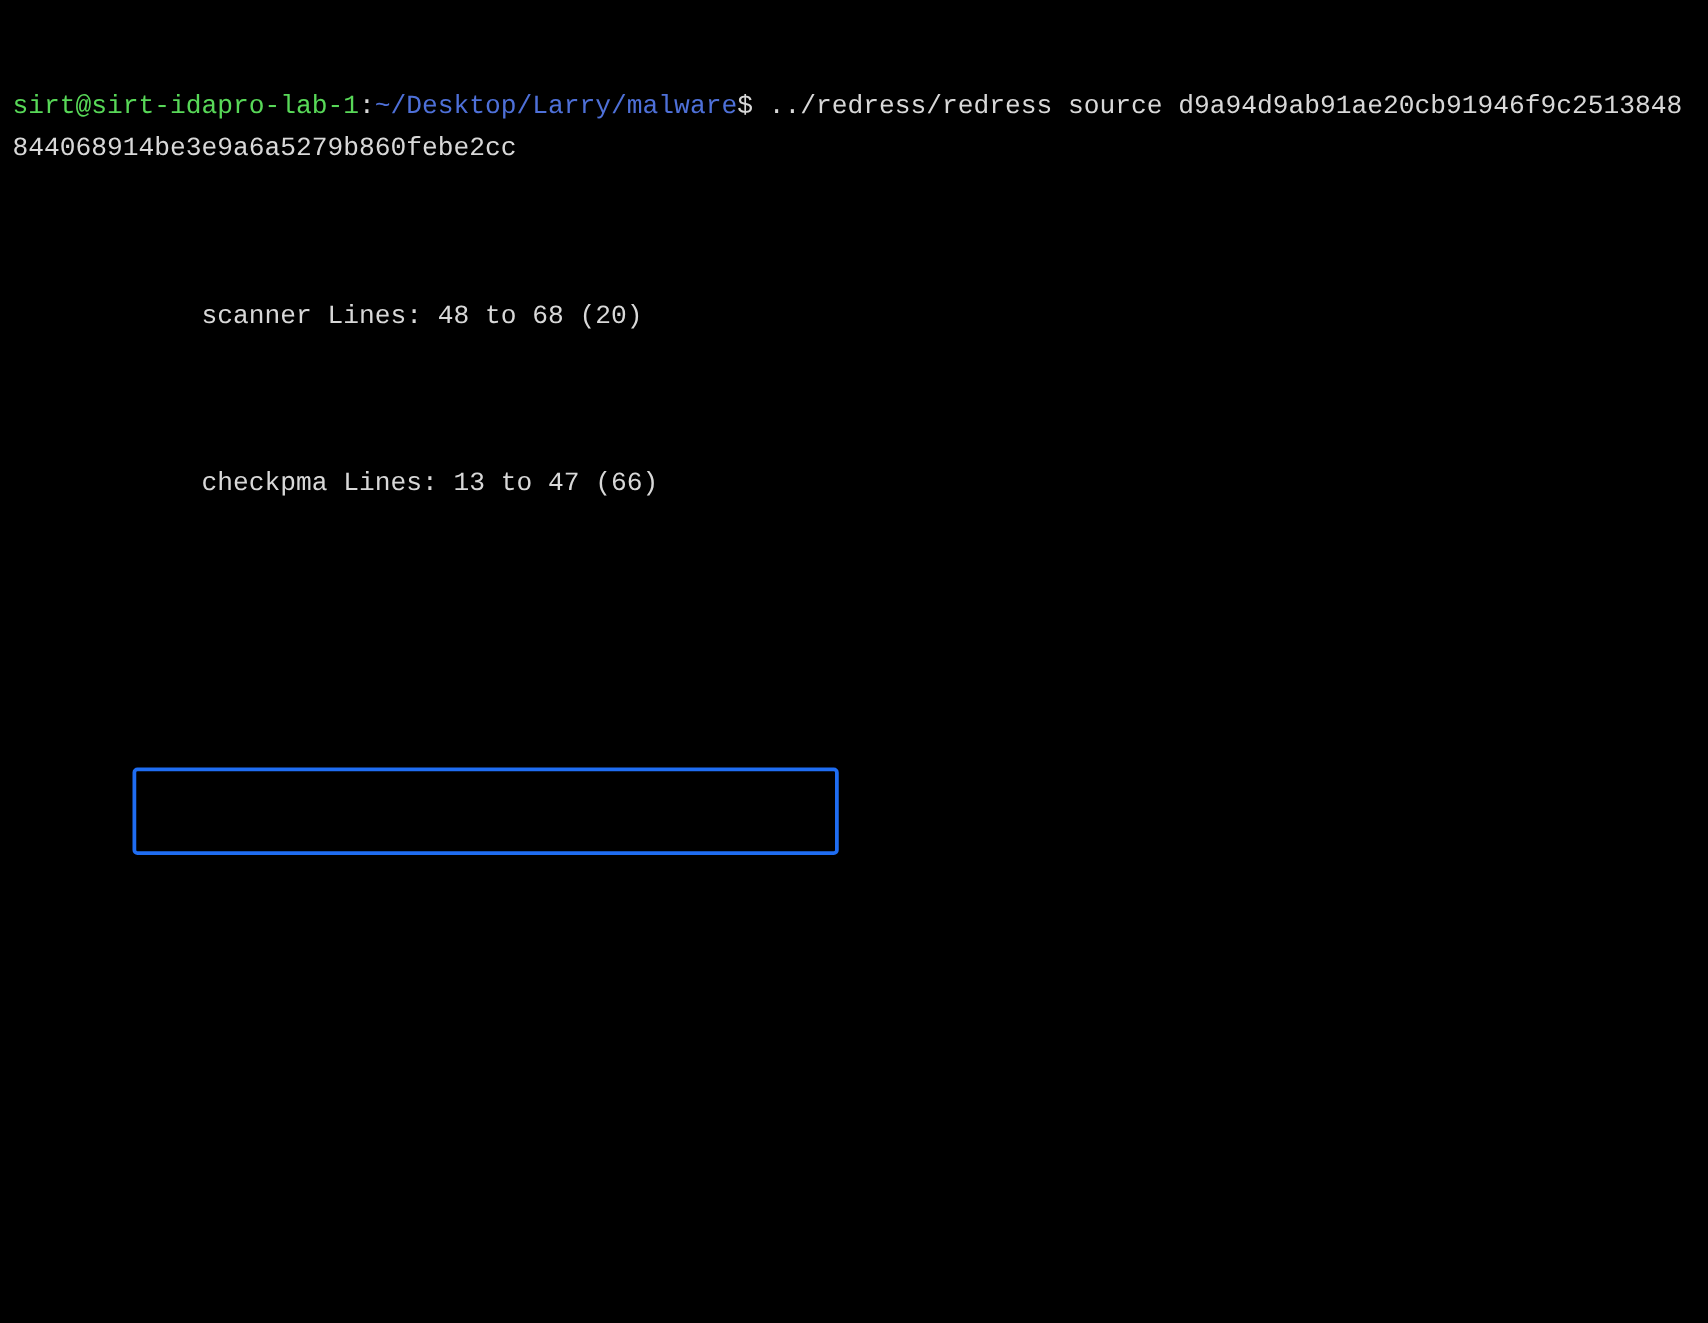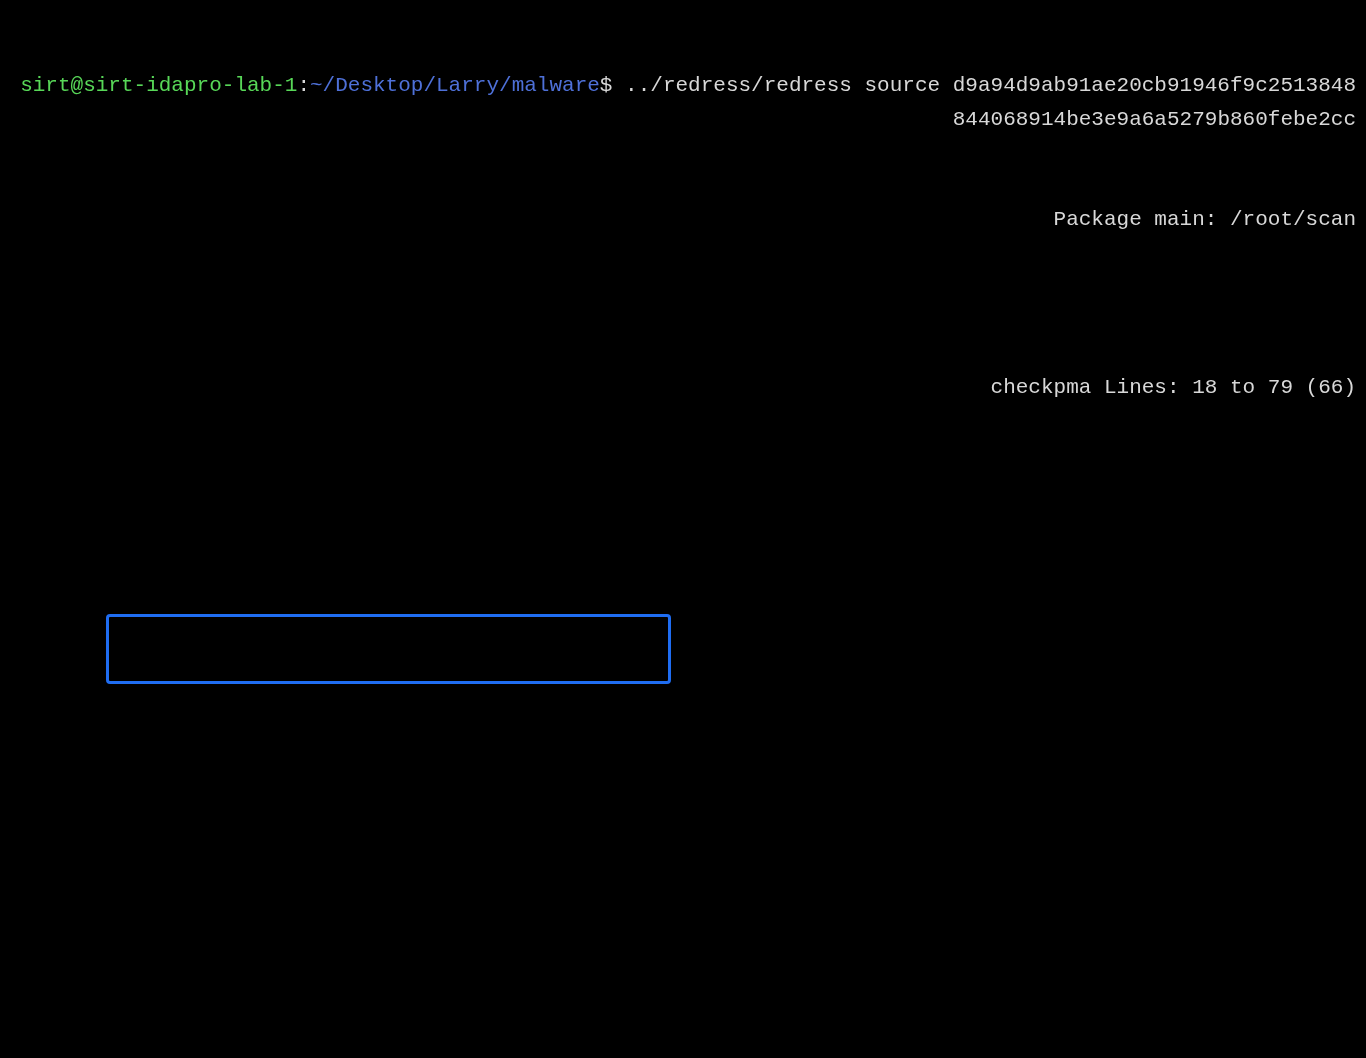--- a/index.html
+++ b/index.html
@@ -13,39 +13,39 @@
     color: #d8d8d8;
     overflow: hidden;
   }
   .terminal {
     padding: 2px 10px 8px 10px;
     white-space: pre;
   }
   .prompt-user { color: #58d858; }
   .prompt-path { color: #4e70d8; }
   .prompt-cmd  { color: #d8d8d8; }
-  .line { display: block; text-align: right; }
+  .line { display: block; }
   .indent1 { padding-left: 12ch; }
   .file-line { padding-left: 0; }
   .highlight-box {
     position: absolute;
     border: 3px solid #1f6df2;
     border-radius: 4px;
     pointer-events: none;
   }
 </style>
 </head>
 <body>
 
 <div class="terminal">
   <span class="line" style="white-space:pre-wrap;word-break:break-all;"><span class="prompt-user">sirt@sirt-idapro-lab-1</span><span>:</span><span class="prompt-path">~/Desktop/Larry/malware</span><span>$ </span><span class="prompt-cmd">../redress/redress source d9a94d9ab91ae20cb91946f9c2513848844068914be3e9a6a5279b860febe2cc</span></span>
-  <span class="line">Package main: /root/scan</span>
 
+  <span class="line indent1">scanner Lines: 48 to 68 (20)</span>
 
-  <span class="line indent1">checkpma Lines: 18 to 79 (66)</span>
+  <span class="line indent1">checkpma Lines: 13 to 47 (66)</span>
 
   
   
   
   
 
   
   
   
   

